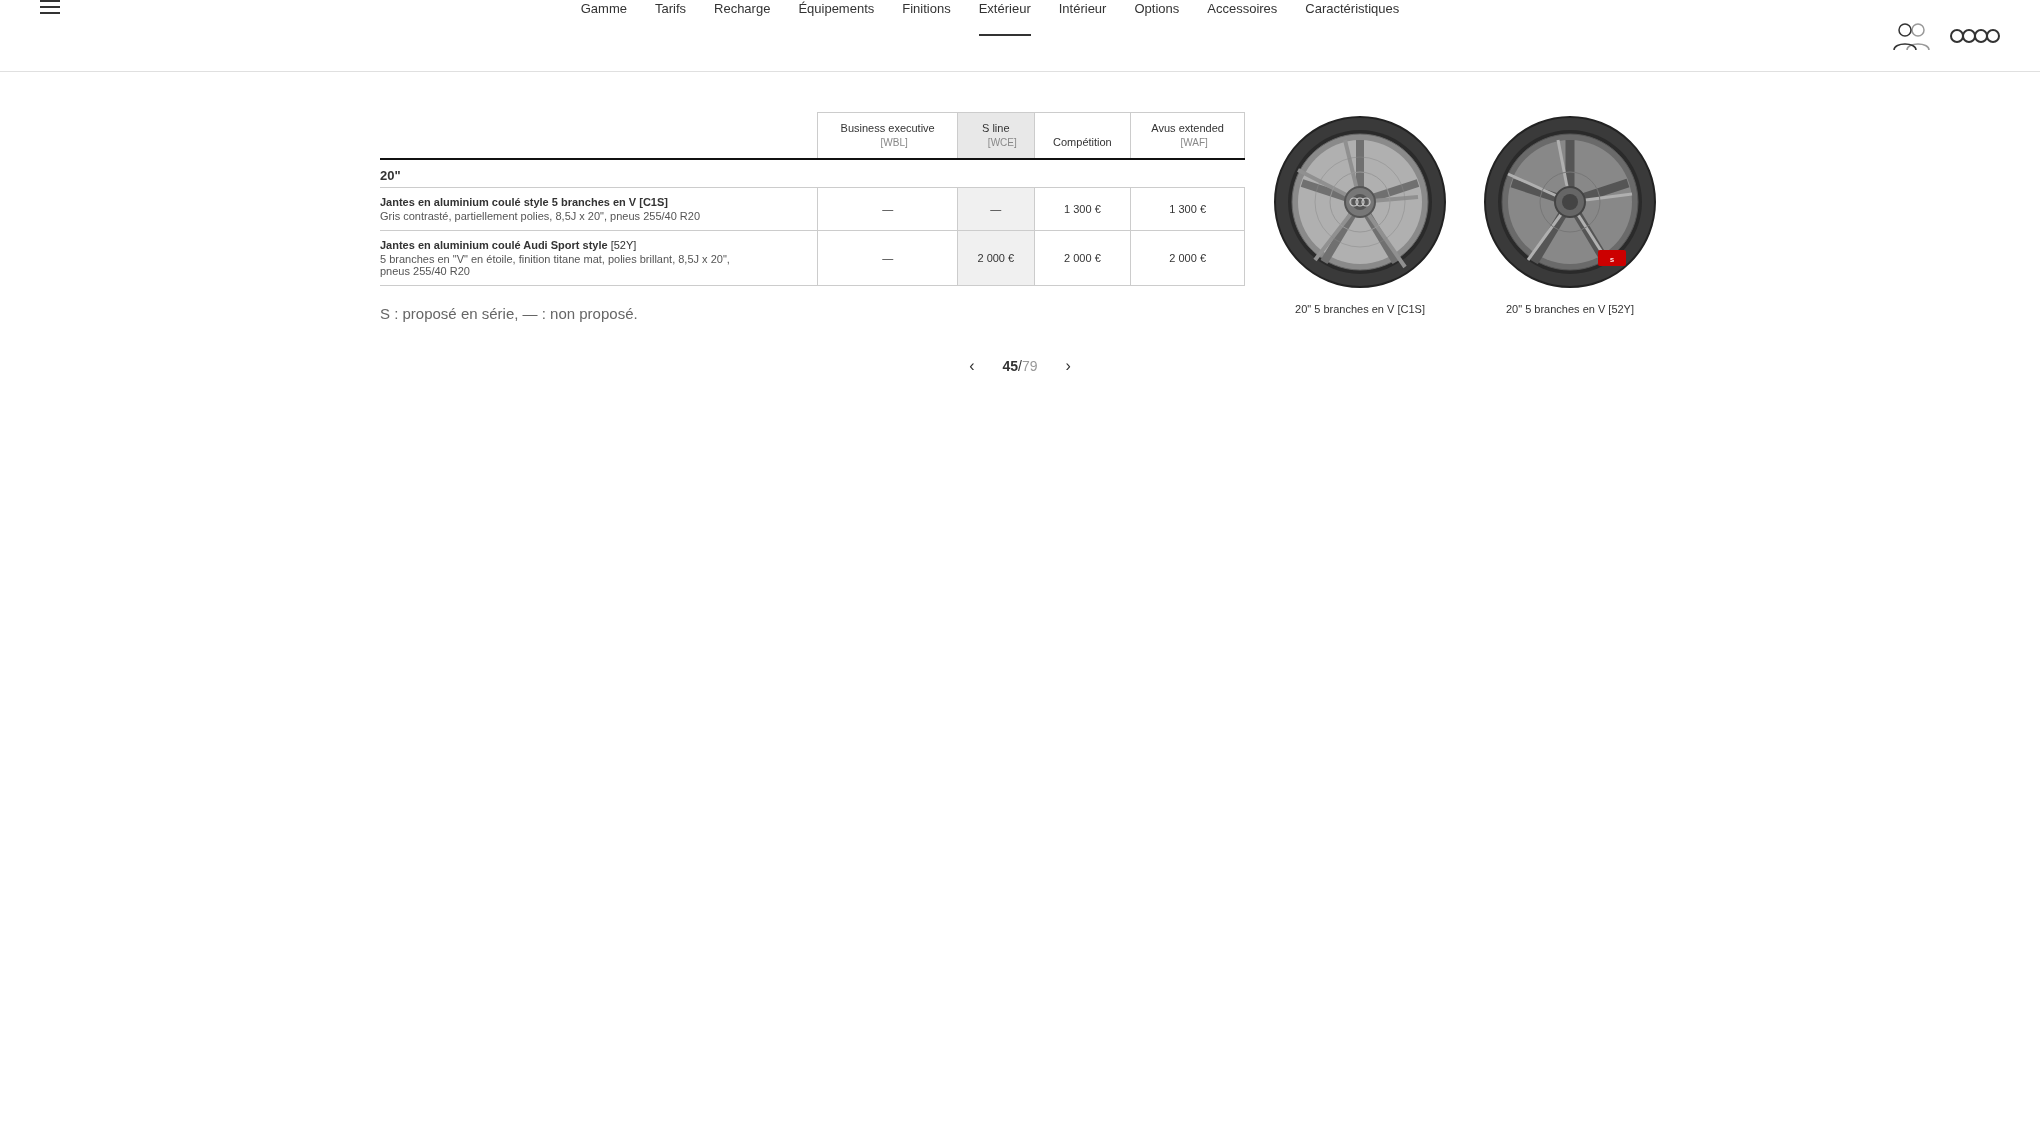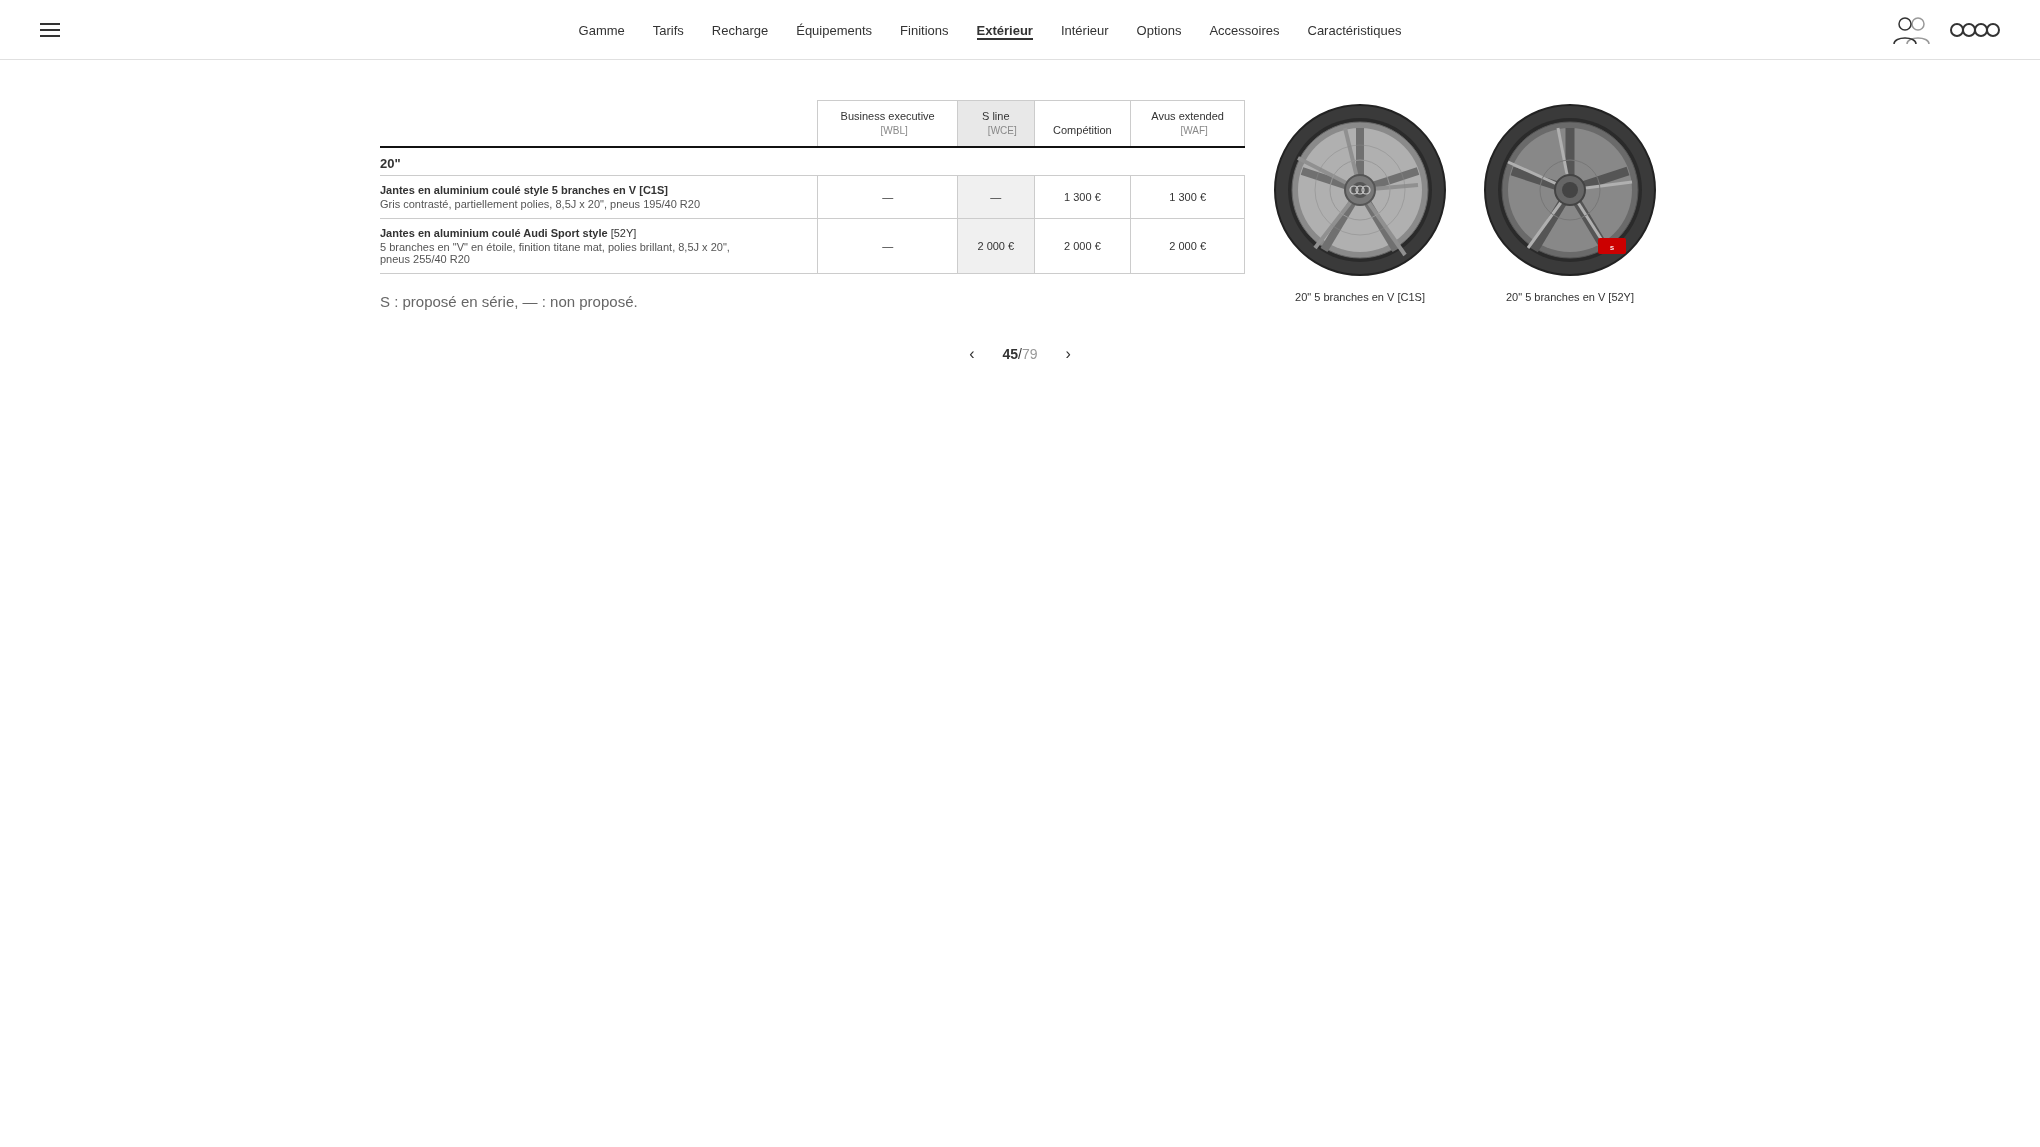--- a/index.html
+++ b/index.html
@@ -11,23 +11,22 @@
     body {
       font-family: Arial, sans-serif;
       background: #fff;
       color: #333;
       font-size: 14px;
     }
 
     
     nav {
       display: flex;
-      align-items: center;
       padding: 0 40px;
-      height: 60px;
+      height: 72px;
       border-bottom: 1px solid #e0e0e0;
       position: relative;
     }
 
     .nav-hamburger {
       cursor: pointer;
       margin-right: 30px;
       display: flex;
       flex-direction: column;
       gap: 4px;
@@ -49,23 +48,23 @@
     }
 
     .nav-links li a {
       text-decoration: none;
       color: #333;
       font-size: 13px;
       white-space: nowrap;
     }
 
     .nav-links li a.active {
-      font-weight: bold;
+      font-weight: normal;
       border-bottom: 2px solid #333;
-      padding-bottom: 0;
+      padding-bottom: 18px;
       margin-top: 47px;
     }
 
     .nav-right {
       display: flex;
       align-items: center;
       gap: 20px;
     }
 
     .audi-logo {
@@ -299,21 +298,21 @@
 
           <tr>
             <td class="first-col" colspan="5" style="font-weight:bold; font-size:13px; border-top:2px solid #111; border-bottom: none; padding-top:8px; padding-bottom:4px; border-left:none; border-right:none;">
               <span>20"</span>
             </td>
           </tr>
 
           <tr>
             <td class="first-col">
               <div class="row-title">Jantes en aluminium coulé style 5 branches en V <span style="font-weight:bold;">[C1S]</span></div>
-              <div class="row-desc">Gris contrasté, partiellement polies, 8,5J x 20", pneus 195/40 R20</div>
+              <div class="row-desc">Gris contrasté, partiellement polies, 8,5J x 20", pneus 255/40 R20</div>
             </td>
             <td class="price-cell">—</td>
             <td class="price-cell highlighted">—</td>
             <td class="price-cell">1 300 €</td>
             <td class="price-cell">1 300 €</td>
           </tr>
 
           <tr>
             <td class="first-col">
               <div class="row-title">Jantes en aluminium coulé Audi Sport style <span style="font-weight:normal;">[52Y]</span></div>

